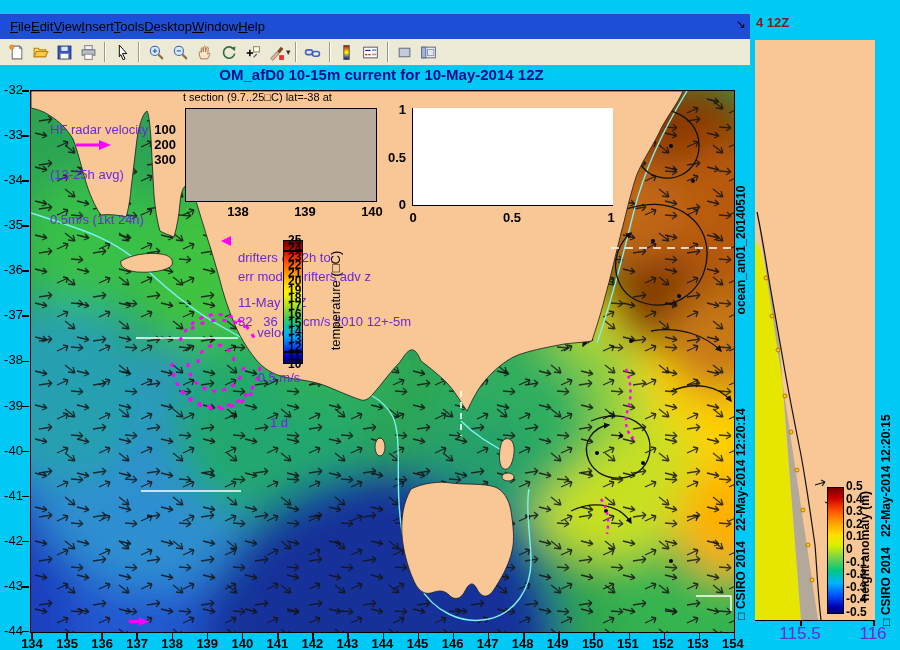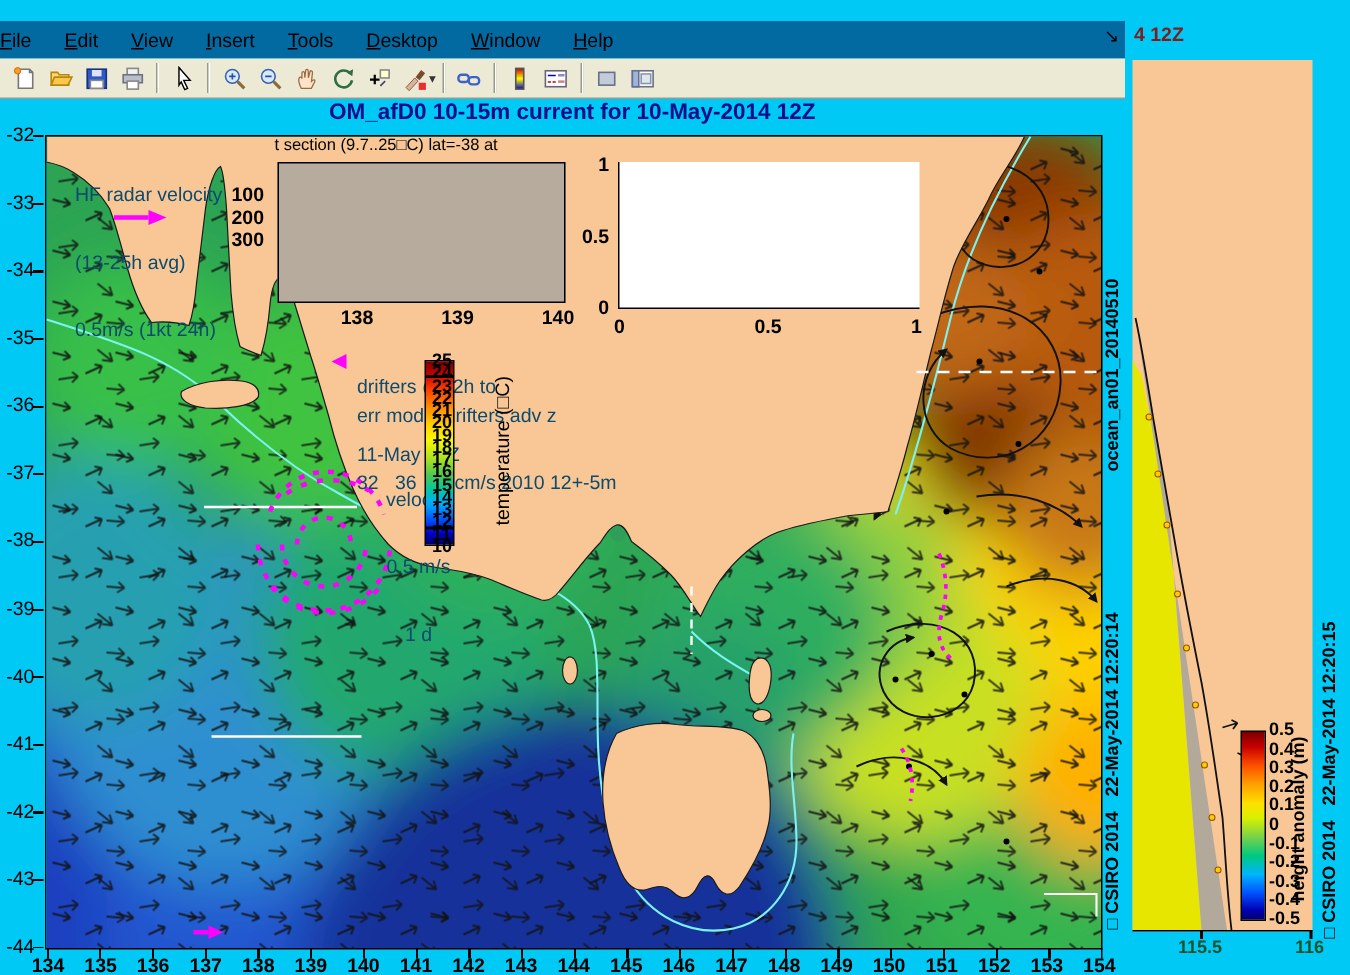--- a/index.html
+++ b/index.html
@@ -1,21 +1,21 @@
 <!DOCTYPE html>
 <html><head>
 <meta charset="utf-8">
 <style>
   html,body{margin:0;padding:0;}
   body{width:900px;height:650px;overflow:hidden;background:#00c9f5;
        font-family:"Liberation Sans","DejaVu Sans",sans-serif;position:relative;}
   .abs{position:absolute;}
   
-  .menubar{left:0;top:14px;width:750px;height:25px;background:#0369a1;
-           display:flex;align-items:center;gap:22px;padding-left:0;box-sizing:border-box;
+  .menubar{left:0;top:14px;width:750px;height:25px;background:#1d4ed8;
+           display:flex;align-items:center;padding-left:10px;box-sizing:border-box;
            font-size:13px;color:#000;}
   .menu-item{cursor:default;}
   .menu-item::first-letter{text-decoration:underline;}
   .overflow-arrow{left:736px;top:17px;font-size:12px;color:#000;}
   .toolbar{left:0;top:39px;width:750px;height:27px;background:#ece9d5;
            border-bottom:1px solid #9a9a8a;display:flex;align-items:center;padding-left:4px;box-sizing:border-box;}
   .tb-btn{width:22px;height:22px;display:flex;align-items:center;justify-content:center;margin:0 1px;}
   .tb-btn svg{width:17px;height:17px;}
   .sep{width:1px;height:20px;background:#9a9a8a;border-right:1px solid #fff;margin:0 4px;}
   .caret{font-size:9px;margin-left:-2px;color:#333;}
@@ -26,21 +26,21 @@
   .lat-col{left:0;top:82px;width:27px;height:557px;display:flex;flex-direction:column;
            justify-content:space-between;}
   .lat-col span{height:16px;line-height:16px;font-size:13px;font-weight:normal;text-align:center;color:#000;}
   .lon-row{left:15px;top:636px;width:735px;display:flex;justify-content:space-between;}
   .lon-row span{width:34px;text-align:center;font-size:13px;font-weight:bold;color:#000;}
   .tickstrip-left{left:22px;top:90px;width:7px;height:542px;
       background:repeating-linear-gradient(to bottom,#000 0 1.5px,transparent 1.5px 45.1px);}
   .tickstrip-bottom{left:31px;top:632px;width:704px;height:7px;
       background:repeating-linear-gradient(to right,#000 0 1.5px,transparent 1.5px 35.15px);}
   
-  .note{font-size:13px;color:#0c4a6e;line-height:15px;white-space:pre;}
+  .note{font-size:13px;color:#6d28d9;line-height:15px;white-space:pre;}
   .stamp{font-size:12px;font-weight:bold;color:#000;text-align:center;white-space:pre;
          transform:rotate(-90deg);}
   
   .tsec{left:185px;top:108px;width:190px;height:92px;background:#b6ab9d;border:1px solid #000;}
   .tsec-title{left:183px;top:91px;font-size:11px;color:#000;}
   .tsec-y{left:144px;top:122px;width:32px;height:72px;display:flex;flex-direction:column;
           }
   .tsec-y span{font-size:13px;font-weight:bold;text-align:right;color:#000;}
   .tsec-x{left:221px;top:204px;width:168px;display:flex;justify-content:space-between;}
   .tsec-x span{width:34px;text-align:center;font-size:13px;font-weight:bold;color:#000;}
@@ -61,21 +61,21 @@
              justify-content:space-between;}
   .tcb-ticks span{height:8px;line-height:9px;font-size:12px;font-weight:bold;color:#000;}
   
   .rp-map{left:755px;top:40px;width:120px;height:580px;background:#f8c795;border-bottom:1px solid #000;}
   .rp-cb{left:827px;top:487px;width:15px;height:125px;border:1px solid #000;
     background:linear-gradient(to bottom,#7a0000 0%,#c80000 8%,#ff5000 18%,#ffa000 28%,
       #ffe000 38%,#d8f000 46%,#78d24a 56%,#00c880 66%,#00b4ff 76%,#0050ff 86%,#0000b4 95%,#000070 100%);}
   .rp-ticks{left:846px;top:481px;width:34px;height:137px;display:flex;flex-direction:column;
             justify-content:space-between;}
   .rp-ticks span{height:11px;line-height:11px;font-size:12px;font-weight:bold;color:#000;}
-  .rp-x span{position:absolute;font-size:12px;font-weight:bold;color:#14532d;}
+  .rp-x span{position:absolute;font-size:17px;font-weight:normal;color:#6d28d9;}
   .rp-tick{position:absolute;width:1.5px;height:6px;background:#000;top:620px;}
   .bg-title{left:756px;top:15px;font-size:13px;font-weight:bold;color:#7f1d1d;}
 </style>
 </head>
 <body>
 
 <div class="abs menubar">
     <span class="menu-item">File</span>
     <span class="menu-item">Edit</span>
     <span class="menu-item">View</span>

